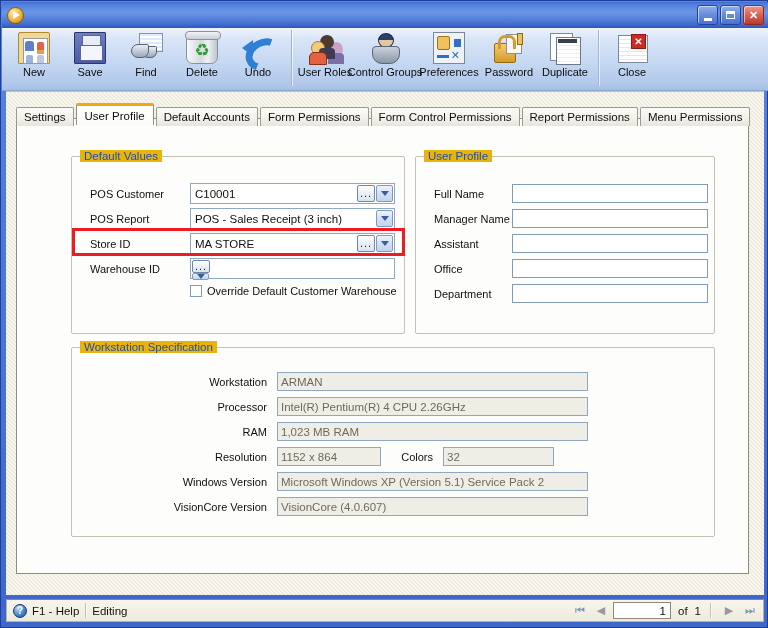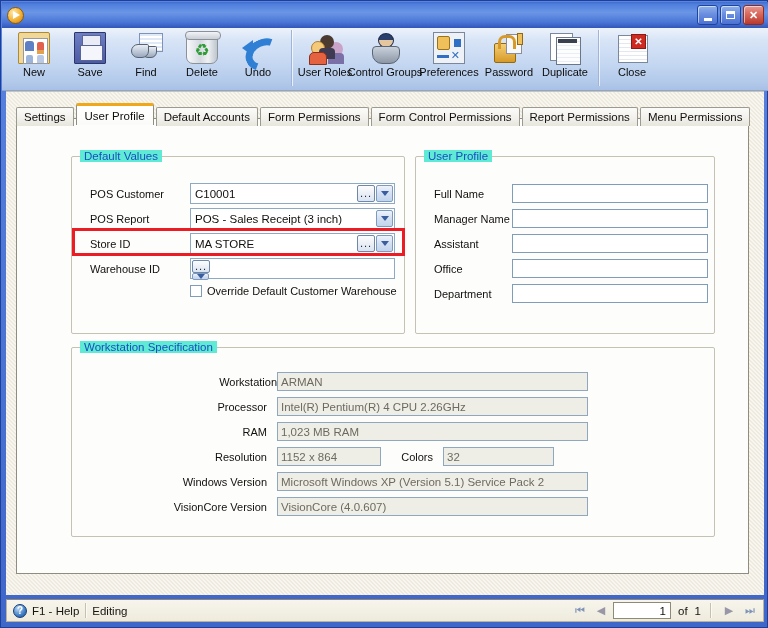--- a/index.html
+++ b/index.html
@@ -182,21 +182,21 @@
 
   #tabpage {
     position: absolute; left: 10px; top: 26px; width: 733px; height: 456px;
     background: #fdfdfc; border: 1px solid #8f8d82;
   }
 
   
   .group { position: absolute; border: 1px solid #c6c2b3; border-radius: 2px; background: transparent; }
   .group > .g-title {
     position: absolute; top: -7px; left: 8px; padding: 0 4px;
-    font-size: 11.5px; color: #1a4fbe; background: #5eead4; white-space: nowrap;
+    font-size: 11.5px; color: #1a4fbe; background: #eab308; white-space: nowrap;
   }
 
   .frow { position: absolute; display: flex; align-items: center; }
   .flabel { font-size: 11px; color: #12100c; white-space: nowrap; }
 
   
   .tbox {
     height: 19px; border: 1px solid #7f9db9; background: #ffffff;
     font-size: 11.5px; color: #12100c; padding: 0 3px;
     display: flex; align-items: center; overflow: hidden; white-space: nowrap;
@@ -452,21 +452,21 @@
         <div class="frow" style="left:18px; top:127px;">
           <span class="flabel" style="width:78px;">Department</span>
           <span class="tbox" style="width:196px;"></span>
         </div>
       </div>
 
       <div class="group" style="left:54px; top:228px; width:644px; height:190px;">
         <div class="g-title">Workstation Specification</div>
 
         <div class="frow" style="left:100px; top:24px;">
-          <span class="flabel" style="width:105px; text-align:right; ">Workstation</span>
+          <span class="flabel" style="width:105px; text-align:right; padding-right:10px;">Workstation</span>
           <span class="tbox ro" style="width:311px;">ARMAN</span>
         </div>
         <div class="frow" style="left:100px; top:49px;">
           <span class="flabel" style="width:105px; text-align:right; padding-right:10px;">Processor</span>
           <span class="tbox ro" style="width:311px;">Intel(R) Pentium(R) 4 CPU 2.26GHz</span>
         </div>
         <div class="frow" style="left:100px; top:74px;">
           <span class="flabel" style="width:105px; text-align:right; padding-right:10px;">RAM</span>
           <span class="tbox ro" style="width:311px;">1,023 MB RAM</span>
         </div>

